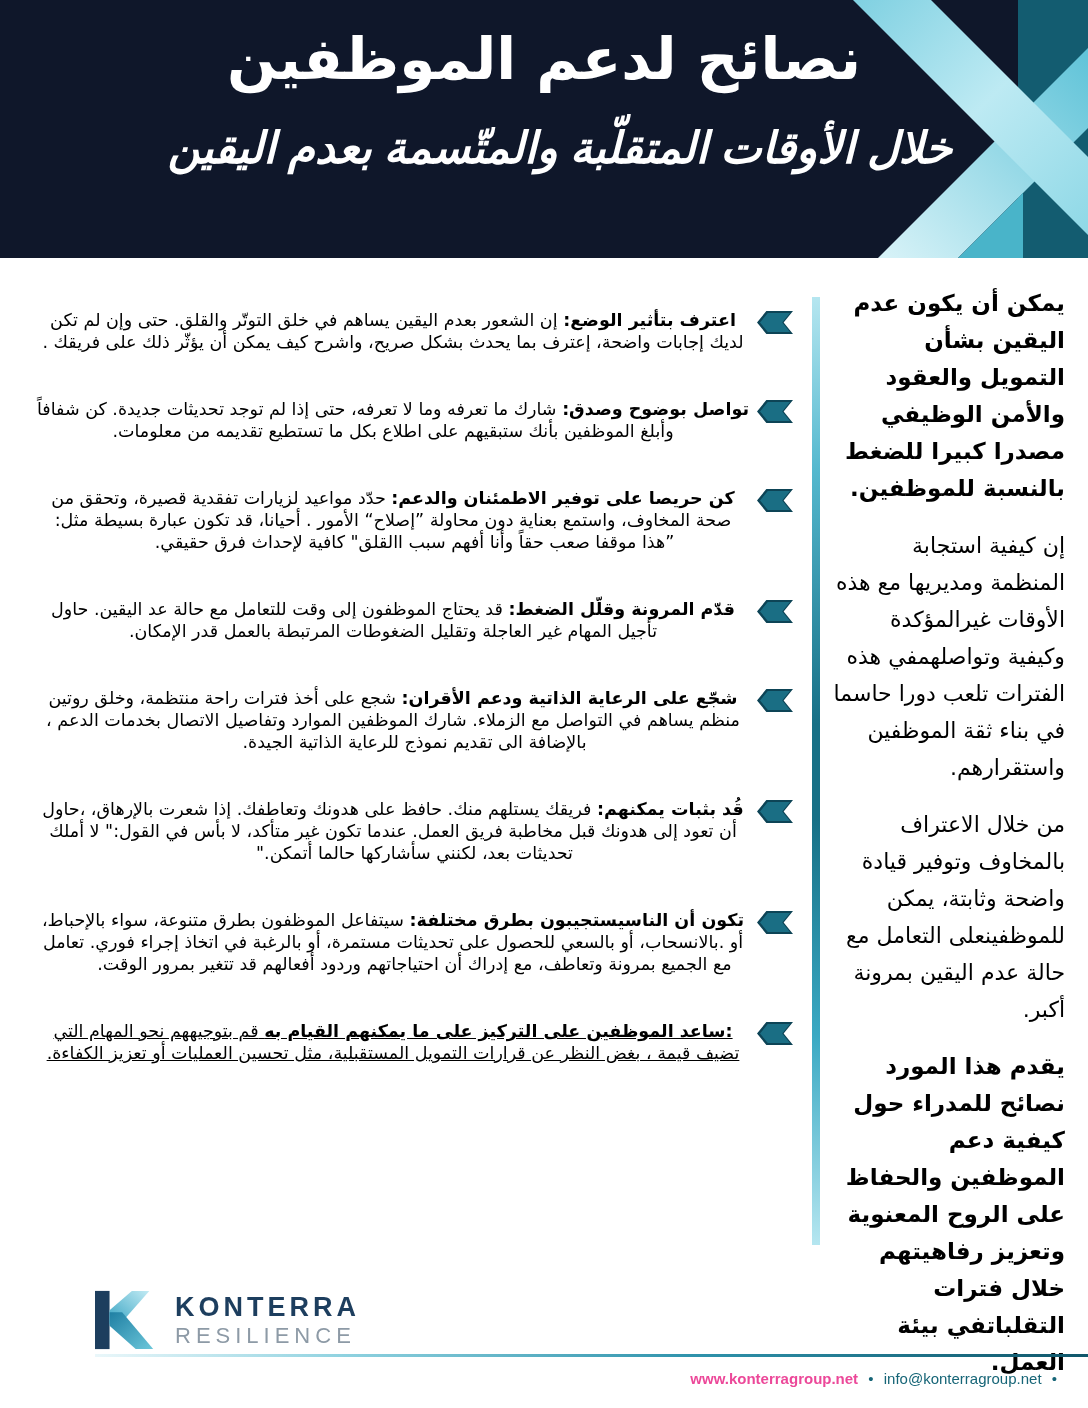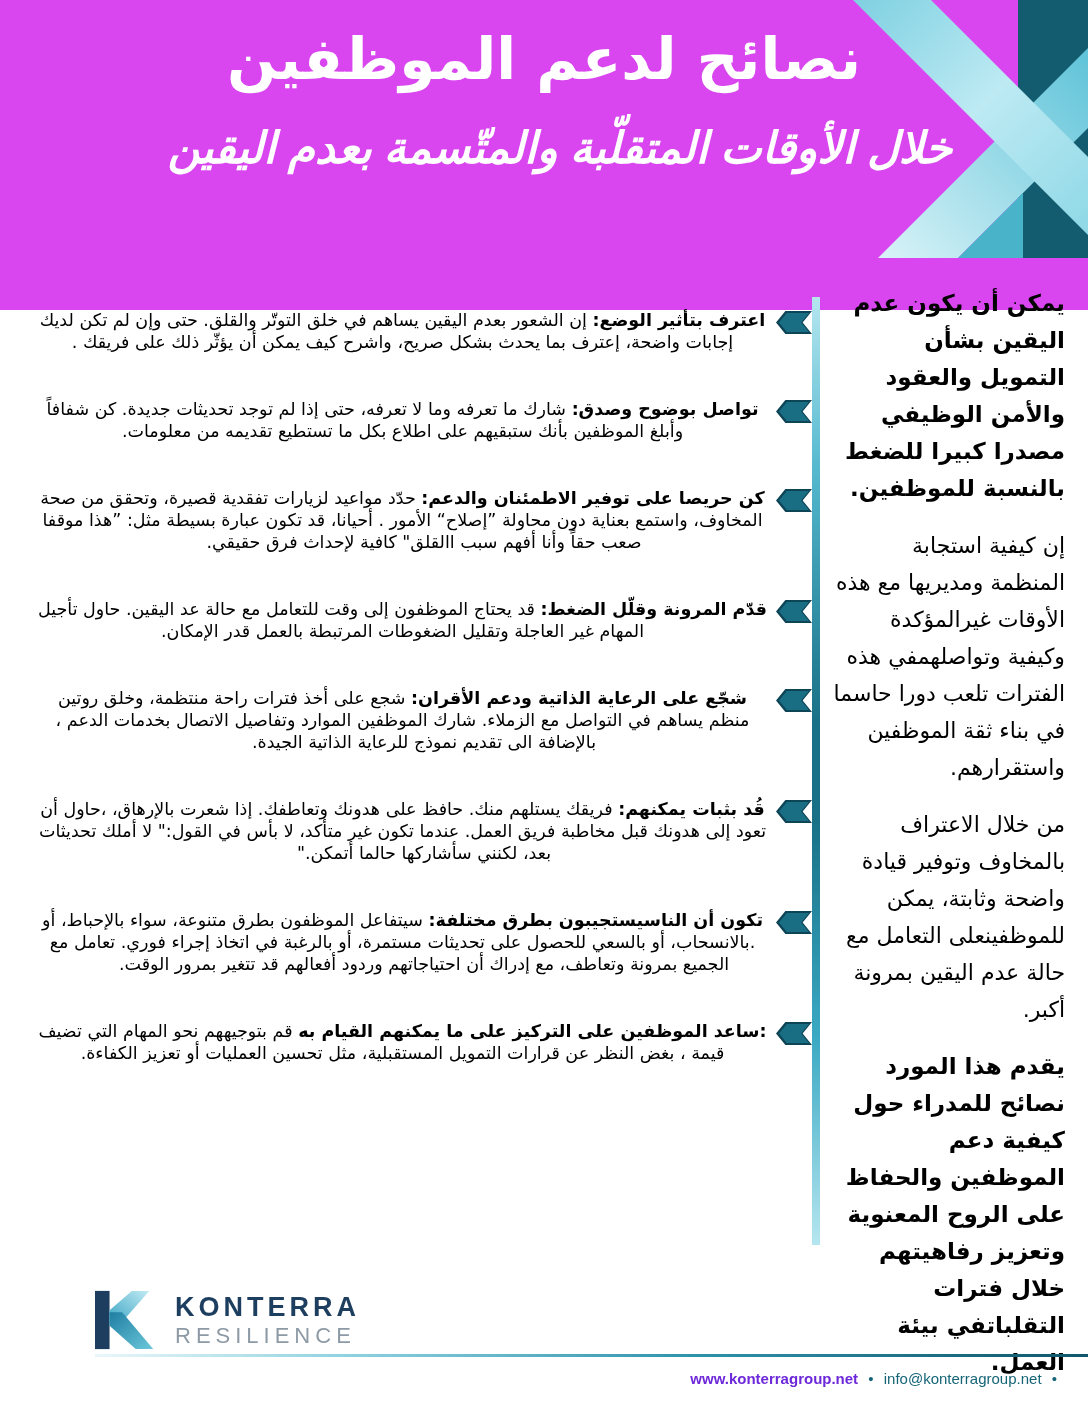--- a/index.html
+++ b/index.html
@@ -1,59 +1,59 @@
 <!DOCTYPE html>
 <html lang="ar"><head>
 <meta charset="utf-8">
 <style>
   html,body{margin:0;padding:0;background:#ffffff;}
   .page{position:relative;width:1088px;height:1408px;background:#ffffff;overflow:hidden;
         font-family:"DejaVu Sans",sans-serif;}
 
   
-  .header{position:relative;width:100%;height:310px;background:#d946ef;overflow:hidden;}
+  .header{position:relative;width:100%;height:258px;background:#0f172a;overflow:hidden;}
   .header-deco{position:absolute;top:0;right:0;width:280px;height:258px;}
   .header-text{position:absolute;top:22px;left:0;width:1088px;text-align:center;color:#ffffff;}
   .header-title{font-family:"DejaVu Serif","DejaVu Sans",serif;font-weight:bold;
                 font-size:58px;line-height:1.3;direction:rtl;}
   .header-subtitle{font-family:Liberation Sans, sans-serif;font-weight:bold;font-style:italic;
                    font-size:44px;line-height:1.4;direction:rtl;margin-top:20px;padding-left:32px;}
 
   
   .content{position:absolute;top:285px;right:0;left:0;display:flex;direction:rtl;
-           padding:0 23px 0 30px;}
+           padding:0 23px 0 30px;gap:19px;}
   .sidebar{width:253px;flex:0 0 253px;display:flex;direction:rtl;}
   .sidebar-text{flex:1;direction:rtl;text-align:right;color:#000;}
   .sidebar-text p{margin:0 0 20px 0;font-size:22px;line-height:37px;}
   .sidebar-text p.bold{font-weight:bold;font-size:23px;}
   .sidebar-bar{width:8px;flex:0 0 8px;margin-right:12px;height:948px;margin-top:12px;
     background:linear-gradient(180deg,#b5e6f0 0%,#55b9cf 18%,#177086 45%,#177086 55%,#3aa9c3 78%,#b5e6f0 100%);}
 
   .main{flex:1;margin-left:6px;padding-top:24px;}
   .bullet{direction:rtl;text-align:center;font-size:17.5px;line-height:22px;color:#000;
           margin-bottom:45px;}
-  .bullet:last-child{margin-bottom:0;}
+  .bullet:last-child{margin-bottom:0;text-decoration:underline;}
   .bullet .lead{font-weight:bold;}
   .bullet-icon{float:right;width:36px;height:23px;margin:2px 0 0 7px;background:#0d4456;
      clip-path:polygon(0 50%,26% 0,100% 0,74% 50%,100% 100%,26% 100%);position:relative;}
   .bullet-icon::after{content:"";position:absolute;inset:2px 3px;background:#1a6e84;
      clip-path:polygon(0 50%,26% 0,100% 0,74% 50%,100% 100%,26% 100%);}
 
   
   .logo{position:absolute;left:95px;top:1288px;display:flex;align-items:center;}
   .logo-mark{width:64px;height:64px;margin-right:16px;}
   .logo-name{font-family:"Liberation Sans",sans-serif;font-weight:bold;font-size:27px;
              letter-spacing:4px;color:#1d3e5e;line-height:1.15;}
   .logo-tag{font-family:"Liberation Sans",sans-serif;font-weight:normal;font-size:22px;
             letter-spacing:5px;color:#8d9aa6;line-height:1.15;}
   .divider{position:absolute;left:95px;right:0;top:1354px;height:3px;
            background:linear-gradient(90deg,#eaf7fa 0%,#8fd2e0 25%,#2f93ac 60%,#10576b 100%);}
   .footer{position:absolute;right:25px;top:1370px;direction:ltr;text-align:right;
           font-family:"Liberation Sans",sans-serif;font-size:15px;color:#166577;}
-  .footer .url{font-weight:bold;color:#6d28d9;}
+  .footer .url{font-weight:bold;color:#ec4899;}
   .footer .sep{margin:0 6px;color:#166577;}
 </style>
 </head>
 <body>
 
 <div class="page">
 
   <div class="header">
     <svg class="header-deco" viewBox="0 0 280 258" preserveAspectRatio="none">
       <defs>

